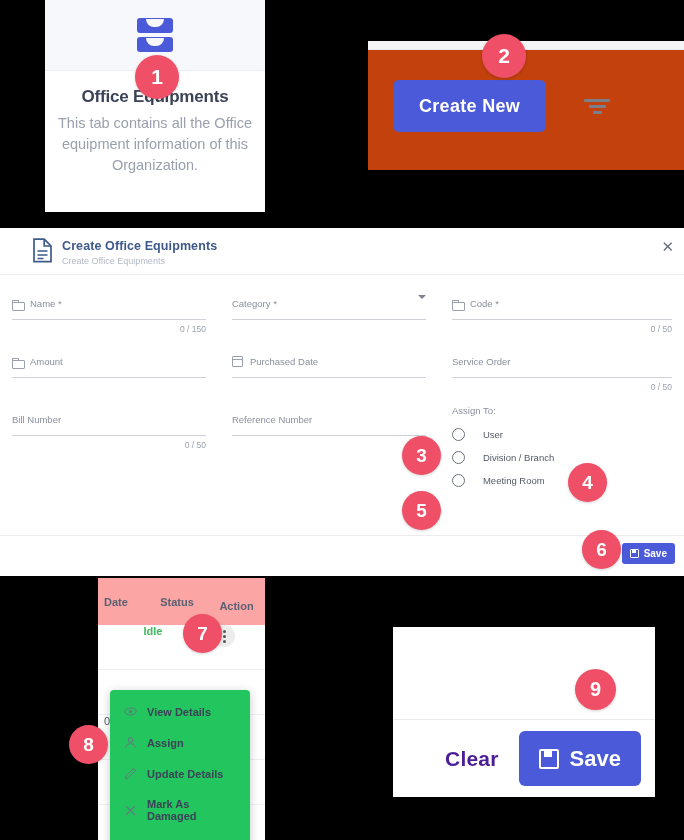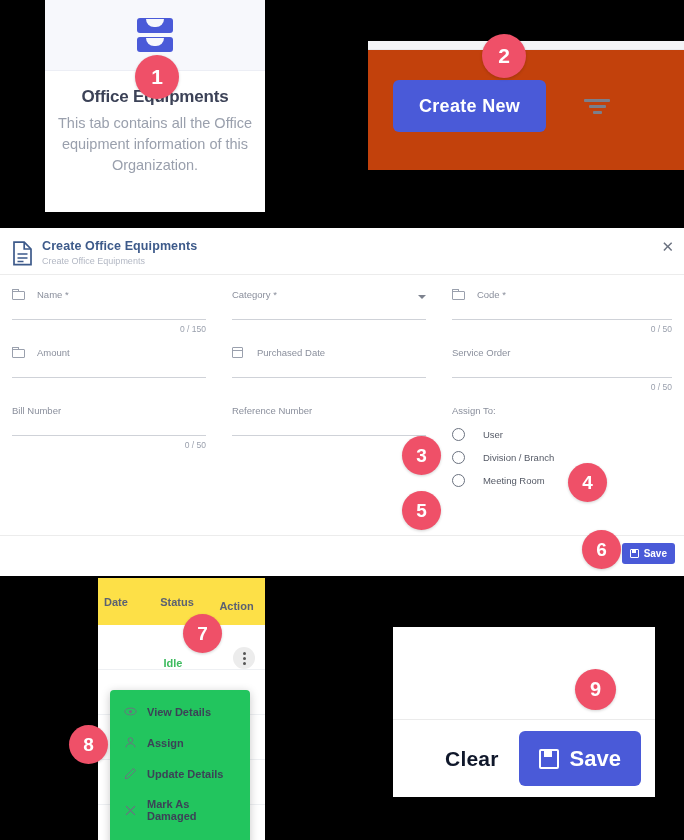--- a/index.html
+++ b/index.html
@@ -54,33 +54,33 @@
     margin-left: 36px; width:30px; height:30px; cursor:pointer;
     display:flex; flex-direction:column; align-items:center; justify-content:center; gap:3px;
   }
   #filter-icon-btn i { display:block; background:#7b7f8c; border-radius:1px; }
   #filter-icon-btn i:nth-child(1){ width:26px; height:3px; }
   #filter-icon-btn i:nth-child(2){ width:17px; height:3px; }
   #filter-icon-btn i:nth-child(3){ width:9px;  height:3px; }
 
   
   #form-panel { left:0; top: 228px; width: 684px; height: 348px; background:#fff; }
-  #form-header { display:flex; align-items:flex-end; padding: 10px 12px 8px; position:relative; }
+  #form-header { display:flex; align-items:flex-start; padding: 10px 12px 8px; position:relative;margin-left:20px; }
   #doc-icon { width: 21px; height: 25px; margin-right: 9px; flex:none; }
   #form-header-texts { padding-top:1px; }
   #form-title { font-size: 12.5px; font-weight: bold; color:#3d5a8a; letter-spacing:0.1px; }
   #form-subtitle { font-size: 9px; color:#b3b8c4; margin-top: 3px; }
   #form-close { position:absolute; right: 10px; top: 11px; font-size: 15px; color:#6b7280; cursor:pointer; line-height:1; }
   #form-divider { height:1px; background:#ececec; }
 
   #form-body { padding: 14px 12px 0; }
   .form-row { display:flex; }
   .field { width: 33.33%; padding-right: 26px; position:relative; }
   .field:last-child { padding-right: 0; }
-  .field-label-row { display:flex; align-items:flex-start; gap:14px; height: 20px; }
+  .field-label-row { display:flex; align-items:flex-end; gap:7px; height: 20px; }
   .field-label { font-size: 9.5px; color:#8a8f9c; white-space:nowrap; }
   .field-underline { height:1px; background:#cfd2d8; margin-top: 10px; }
   .field-counter { font-size: 8.5px; color:#9aa0ad; text-align:right; margin-top: 4px; }
   .field-spacer { height: 13px; }
   .folder-icon { width:11px; height:9px; position:relative; flex:none; }
   .folder-icon::before{
     content:""; position:absolute; left:0; top:1.5px; width:11px; height:7.5px;
     border:1px solid #9aa0ad; border-radius:1px;
   }
   .folder-icon::after{
@@ -108,27 +108,27 @@
     height: 21px; padding: 0 8px; font-size: 10px; font-weight:bold;
     font-family:"Liberation Sans", sans-serif;
     display:flex; align-items:center; gap:5px; cursor:pointer;
   }
   .save-glyph { width:9px;height:9px;border:1.4px solid #fff;border-radius:1px; position:relative; flex:none; }
   .save-glyph::before{ content:""; position:absolute; left:1.6px; top:-0.5px; width:4px; height:3px; background:#fff; }
 
   
   #table-panel { left: 98px; top: 578px; width: 167px; height: 262px; background:#fff; }
   #table-head {
-    display:flex; height: 47px; background:#fde047; align-items:center;
+    display:flex; height: 47px; background:#fca5a5; align-items:center;
     font-size: 11px; font-weight:bold; color:#5b6172;
   }
   .th-date { width: 48px; padding-left: 6px; }
   .th-status { width: 62px; text-align:center; }
   .th-action { width: 57px; text-align:center;margin-top:8px; }
-  .tbl-row { height: 45px; border-bottom:1px solid #eef0f3; display:flex; align-items:flex-end;padding-left:20px; }
+  .tbl-row { height: 45px; border-bottom:1px solid #eef0f3; display:flex; align-items:flex-start; }
   .td-status { width: 110px; text-align:center; font-size: 11px; font-weight:bold; color:#3dbb5e; }
   .kebab {
     width: 22px; height:22px; border-radius:50%; background:#ececec;
     display:flex; flex-direction:column; align-items:center; justify-content:center; gap:2px;
     margin-left: 5px; cursor:pointer;
   }
   .kebab i { width:3px;height:3px;border-radius:50%;background:#555; display:block; }
   .td-amount { width:100%; padding-left:6px; font-size:11px; color:#555a66; }
 
   
@@ -143,21 +143,21 @@
     font-size: 11px; color:#3c4257; font-weight:bold; cursor:pointer;
   }
   .mi-icon { width:13px; height:13px; flex:none; color:#6b7280; }
 
   
   #cs-panel { left: 393px; top: 627px; width: 262px; height: 170px; background:#fff; }
   #cs-top { height: 92px; }
   #cs-divider { height:1px; background:#ebebeb; }
   #cs-bottom { height: 77px; display:flex; align-items:center; justify-content:flex-end; padding-right: 14px; gap: 20px; }
   #clear-button {
-    background:none; border:none; color:#0f172a; font-size: 21px; font-weight:bold;
+    background:none; border:none; color:#4c1d95; font-size: 21px; font-weight:bold;
     font-family:"Liberation Sans", sans-serif; cursor:pointer; letter-spacing:0.2px;
   }
   #cs-save-button {
     background:#4a5ad8; color:#fff; border:none; border-radius:6px;
     height: 55px; padding: 0 20px; font-size: 22px; font-weight:bold;
     font-family:"Liberation Sans", sans-serif;
     display:flex; align-items:center; gap:11px; cursor:pointer;
   }
   .save-glyph-lg { width:20px;height:20px;border:2.5px solid #fff;border-radius:2px; position:relative; flex:none; }
   .save-glyph-lg::before{ content:""; position:absolute; left:3.5px; top:-1px; width:8px; height:7px; background:#fff; }

